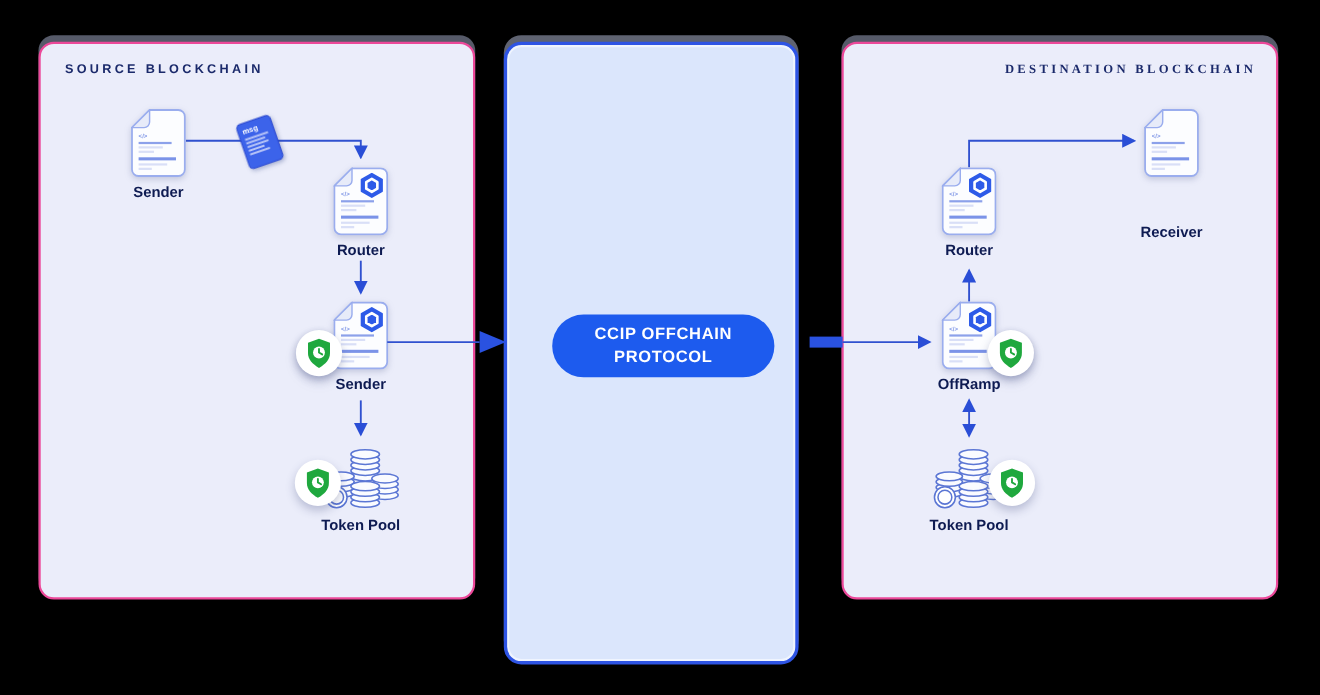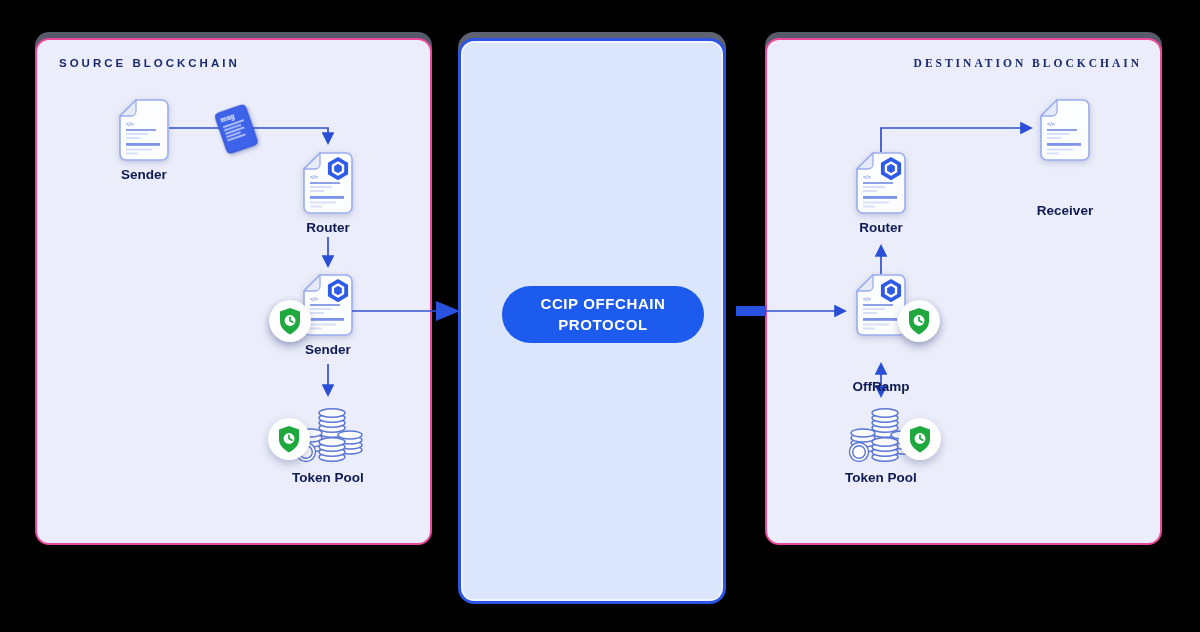--- a/index.html
+++ b/index.html
@@ -236,21 +236,21 @@
     <rect x="7" y="34" width="22" height="2" fill="#d9dff7"></rect>
     <rect x="7" y="38" width="14" height="2" fill="#d9dff7"></rect>
     <rect x="7" y="44" width="34" height="2.8" fill="#7b93e8"></rect>
     <rect x="7" y="49.5" width="26" height="2" fill="#d9dff7"></rect>
     <rect x="7" y="53.5" width="12" height="2" fill="#d9dff7"></rect>
   </svg>
 </div>
       <div class="node-label">Receiver</div>
     </div>
 
-    <div class="node" style="left:44px;top:234px;gap:37px;">
+    <div class="node" style="left:44px;top:234px;">
       <div class="stage doc">
         <span class="badge-hex">
   <svg width="22" height="24" viewBox="0 0 24 26">
     <polygon points="12,1 22,6.75 22,18.25 12,24 2,18.25 2,6.75" fill="#2e5be8" stroke="#2e5be8" stroke-width="2" stroke-linejoin="round"></polygon>
     <polygon points="12,6 17.5,9.2 17.5,15.8 12,19 6.5,15.8 6.5,9.2" fill="none" stroke="#ffffff" stroke-width="2.6" stroke-linejoin="round"></polygon>
   </svg>
 </span>
         <span class="badge-circle shield-right">
   <svg width="26" height="30" viewBox="0 0 26 30">
     <path d="M13,2 L23,5.5 V15 C23,21 19,25 13,28.5 C7,25 3,21 3,15 V5.5 Z" fill="#1fa83e"></path>

